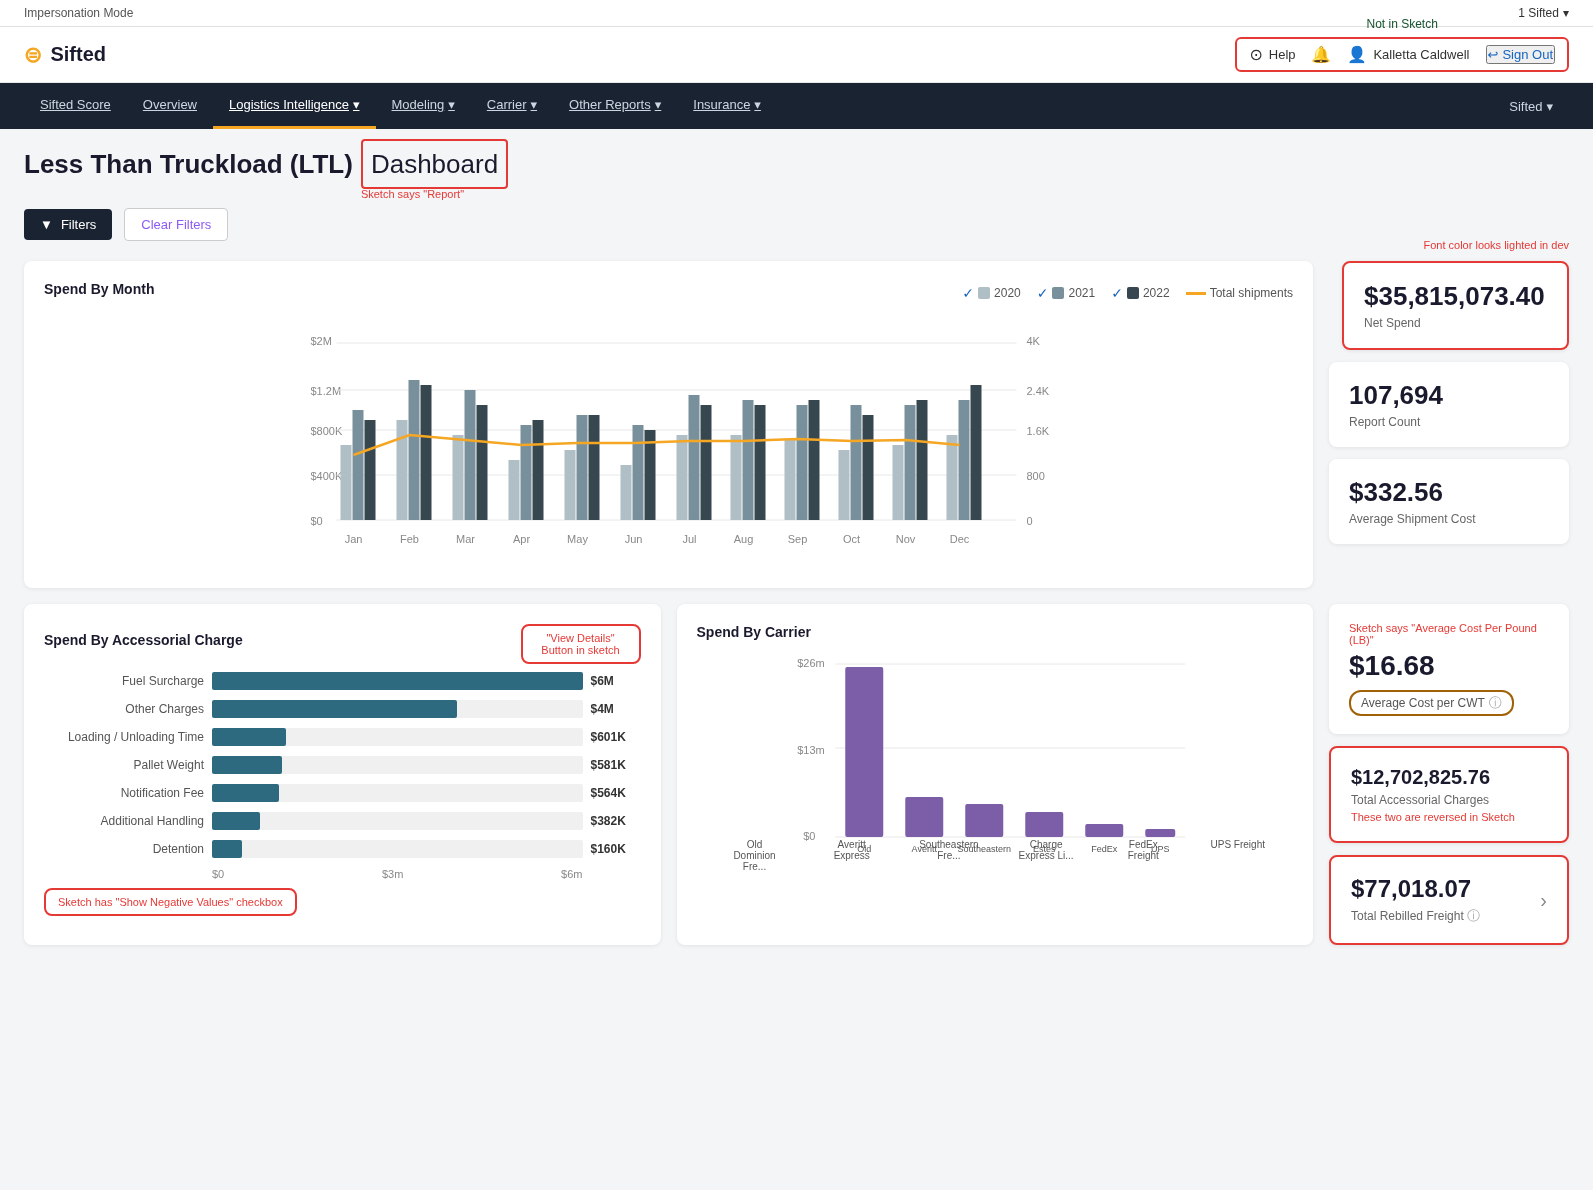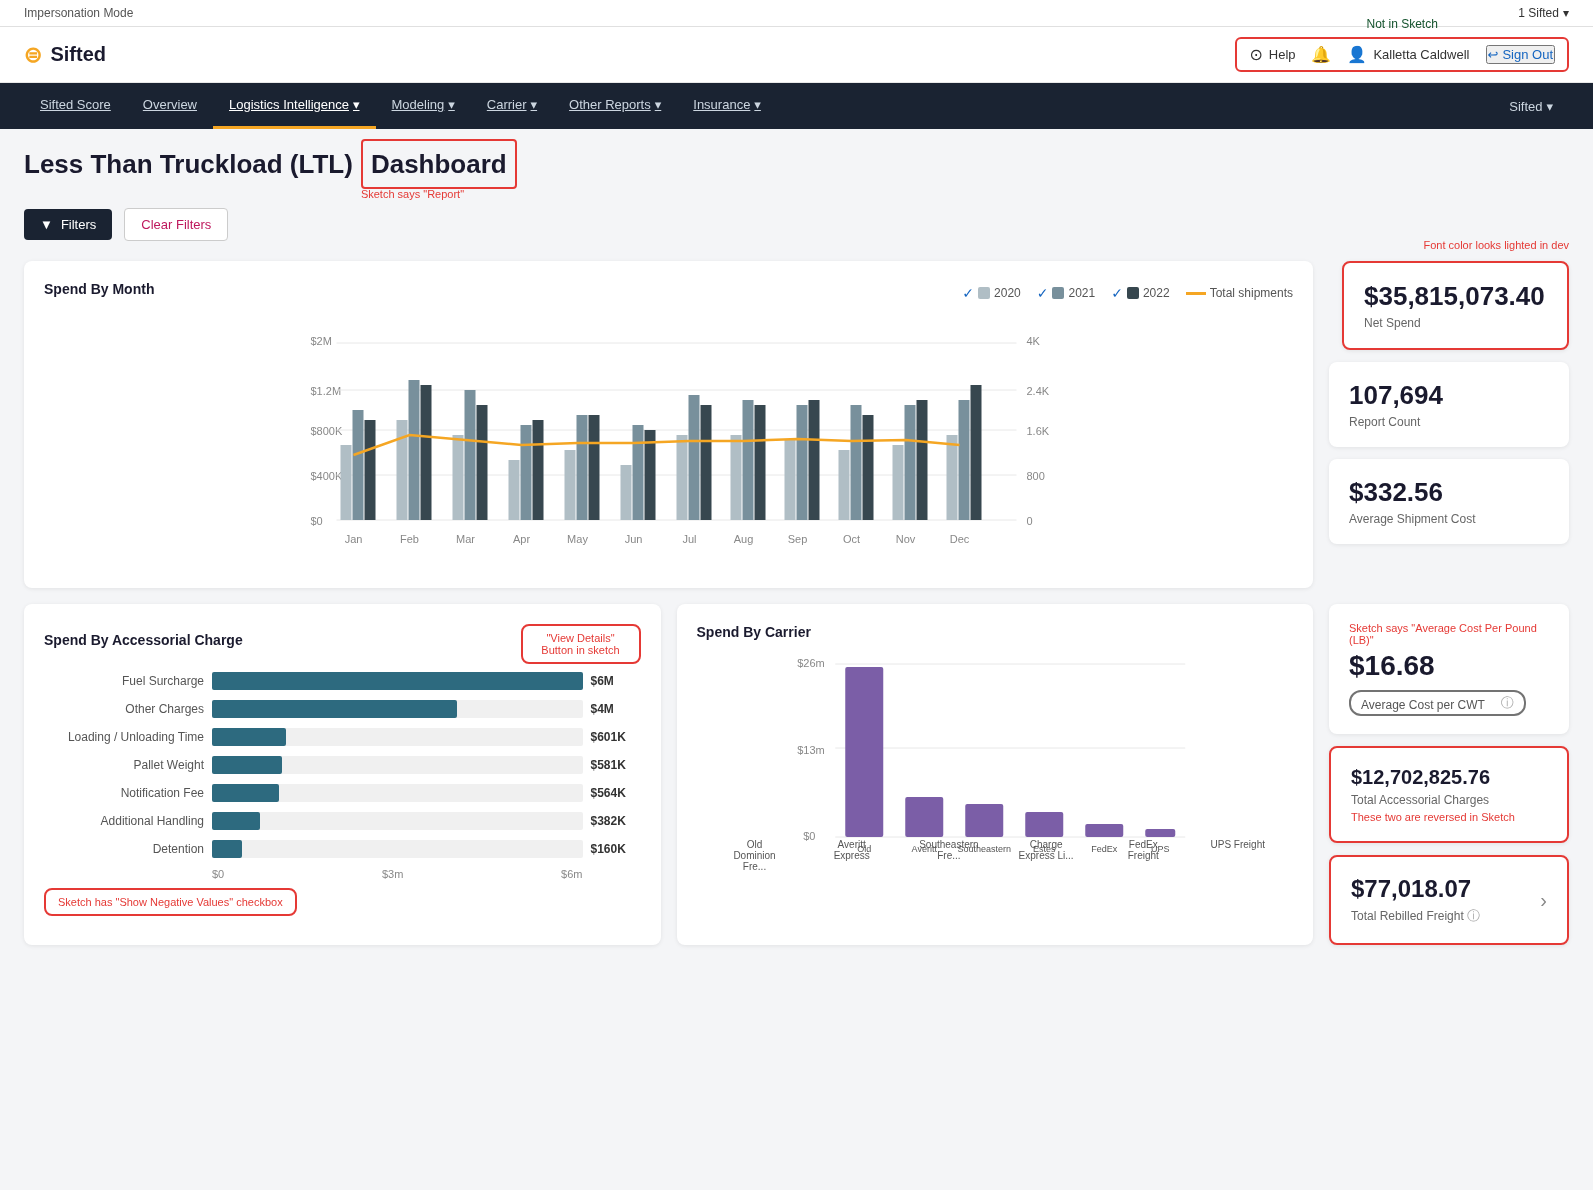--- a/index.html
+++ b/index.html
@@ -26,27 +26,27 @@
     .nav-item.active { color: #fff; border-bottom: 3px solid #f5a623; }
     .nav-spacer { flex: 1; }
     .nav-right { color: #ccd6e0; font-size: 13px; padding: 14px 16px; cursor: pointer; display: flex; align-items: center; gap: 4px; }
 
     
     .page { padding: 20px 24px; }
 
     
     .page-title-row { display: flex; align-items: center; gap: 0; margin-bottom: 16px; position: relative; }
     .page-title { font-size: 26px; font-weight: 600; color: #1a1a2e; }
-    .page-title-highlight { border: 2px solid #e53935; border-radius: 4px; padding: 8px 8px; font-size: 26px; font-weight: 700; color: #1a1a2e; position: relative; }
+    .page-title-highlight { border: 2px solid #e53935; border-radius: 4px; padding: 8px 8px; font-size: 26px; font-weight: 400; color: #1a1a2e; position: relative; }
     .sketch-says { position: absolute; bottom: -20px; left: 0; color: #e53935; font-size: 11px; }
 
     
     .filter-row { display: flex; align-items: center; gap: 12px; margin-bottom: 20px; margin-top: 16px; }
     .filters-btn { background: #1a2332; color: #fff; border: none; padding: 8px 16px; border-radius: 4px; cursor: pointer; display: flex; align-items: center; gap: 8px; font-size: 13px; }
-    .clear-filters-btn { background: #fff; border: 1px solid #ccc; padding: 8px 16px; border-radius: 4px; cursor: pointer; font-size: 13px; color: #be185d; }
+    .clear-filters-btn { background: #fff; border: 1px solid #ccc; padding: 8px 16px; border-radius: 4px; cursor: pointer; font-size: 13px; color: #8b5cf6; }
 
     
     .main-grid { display: grid; grid-template-columns: 1fr 240px; gap: 16px; margin-bottom: 16px; }
     .main-grid-bottom { display: grid; grid-template-columns: 1fr 1fr 240px; gap: 16px; }
 
     
     .card { background: #fff; border-radius: 8px; padding: 20px; box-shadow: 0 1px 4px rgba(0,0,0,0.08); }
     .card-title { font-size: 14px; font-weight: 600; color: #1a1a2e; margin-bottom: 16px; }
 
     
@@ -67,21 +67,21 @@
     .bar-label { width: 160px; text-align: right; color: #555; flex-shrink: 0; }
     .bar-track { flex: 1; background: #f0f0f0; border-radius: 2px; height: 18px; position: relative; }
     .bar-fill { height: 100%; border-radius: 2px; background: #2d6a7f; }
     .bar-value { width: 50px; font-size: 12px; color: #333; font-weight: 600; }
 
     
     .sketch-note { border: 2px solid #e53935; border-radius: 8px; padding: 6px 12px; font-size: 11px; color: #e53935; display: inline-block; text-align: center; }
 
     
     .right-side-bottom { display: flex; flex-direction: column; gap: 12px; }
-    .avg-cost-cwt { font-size: 12px; color: #555; display: flex; align-items: flex-end; gap: 16px; border: 2px solid #737373; border-radius: 12px; padding: 2px 10px; display: inline-flex; width: fit-content; margin-top: 4px; }
+    .avg-cost-cwt { font-size: 12px; color: #555; display: flex; align-items: center; gap: 4px; border: 2px solid #a16207; border-radius: 12px; padding: 2px 10px; display: inline-flex; width: fit-content; margin-top: 4px; }
     .sketch-avg-note { color: #e53935; font-size: 11px; margin-bottom: 4px; }
     .reversed-note { color: #e53935; font-size: 11px; margin-top: 4px; }
     .arrow-right { font-size: 20px; color: #888; }
     .stat-card-with-arrow { display: flex; align-items: center; justify-content: space-between; }
     .info-icon { color: #aaa; font-size: 13px; }
 
     
     .checkbox-note-wrapper { position: relative; margin-top: 8px; }
     .checkbox-note { border: 2px solid #e53935; border-radius: 8px; padding: 6px 12px; font-size: 11px; color: #e53935; display: inline-block; }
 

